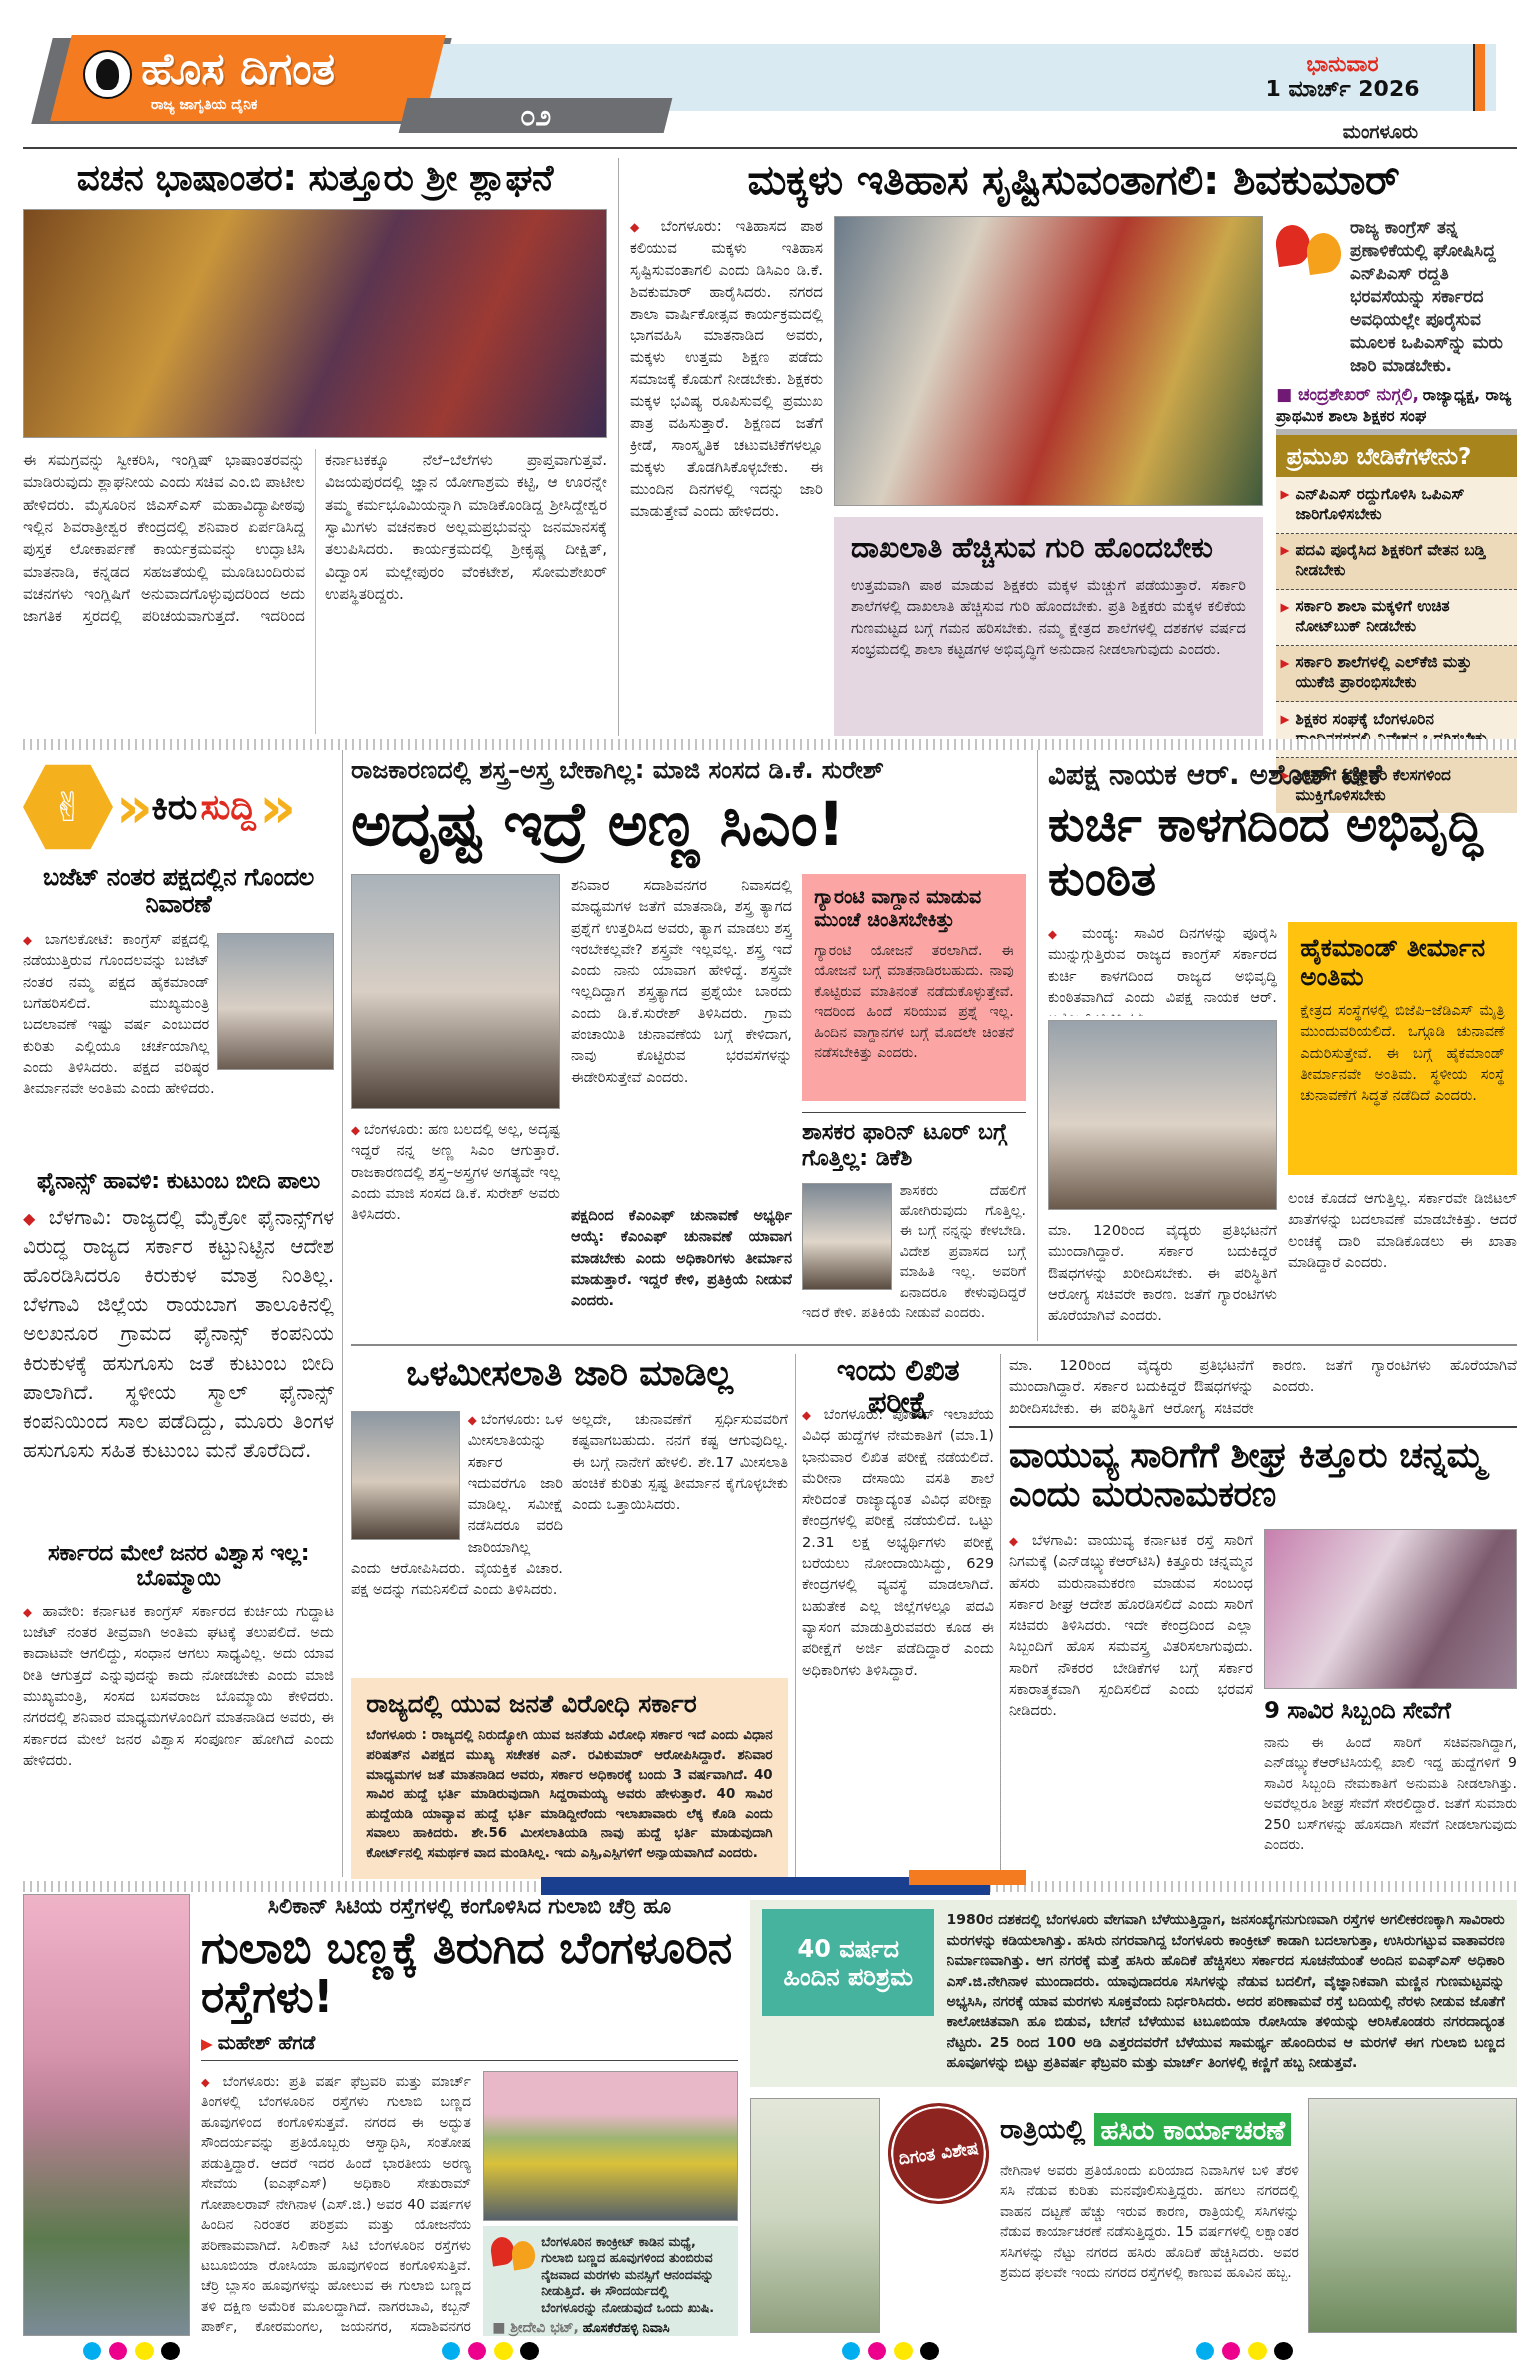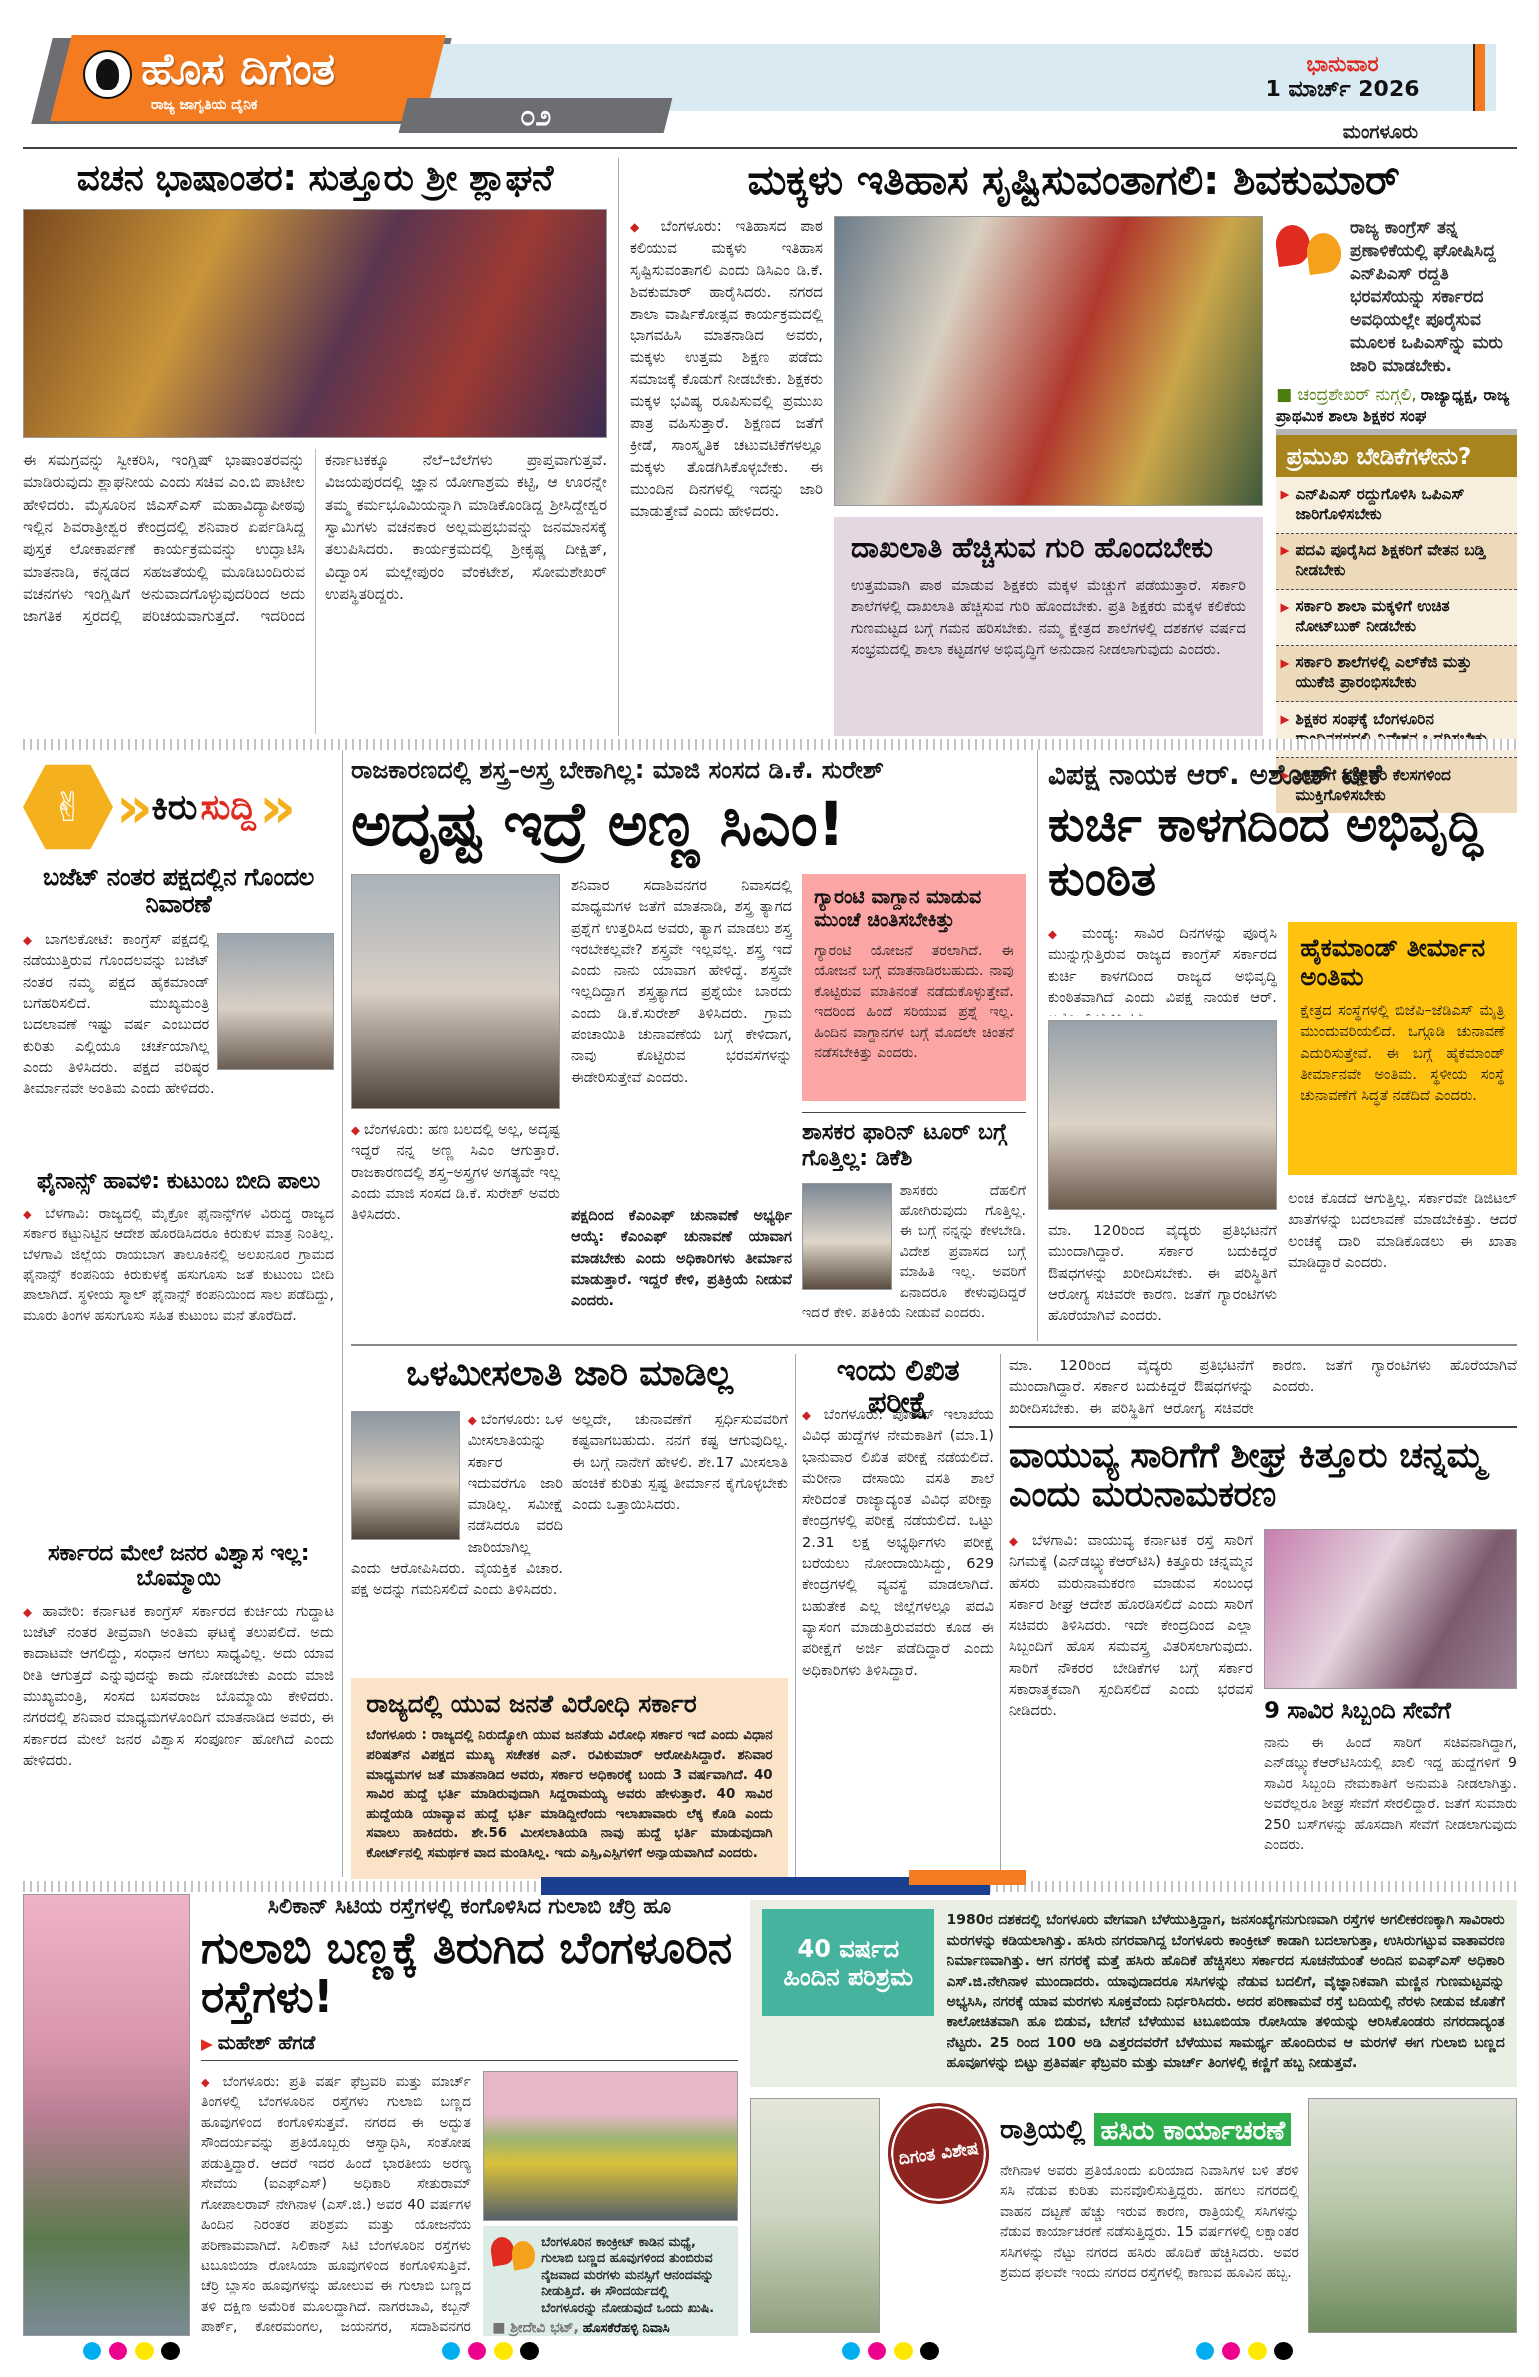--- a/index.html
+++ b/index.html
@@ -72,21 +72,21 @@
   <div class="abs" style="left:834px;top:517px;width:429px;height:219px;background:#e4d7e2;padding:14px 17px;">
     <div style="font-size:28px;font-weight:bold;color:#0d0d0d;margin-bottom:9.2px;">ದಾಖಲಾತಿ ಹೆಚ್ಚಿಸುವ ಗುರಿ ಹೊಂದಬೇಕು</div>
     <div class="bodytext" style="font-size:14.6px;height:146px;">ಉತ್ತಮವಾಗಿ ಪಾಠ ಮಾಡುವ ಶಿಕ್ಷಕರು ಮಕ್ಕಳ ಮೆಚ್ಚುಗೆ ಪಡೆಯುತ್ತಾರೆ. ಸರ್ಕಾರಿ ಶಾಲೆಗಳಲ್ಲಿ ದಾಖಲಾತಿ ಹೆಚ್ಚಿಸುವ ಗುರಿ ಹೊಂದಬೇಕು. ಪ್ರತಿ ಶಿಕ್ಷಕರು ಮಕ್ಕಳ ಕಲಿಕೆಯ ಗುಣಮಟ್ಟದ ಬಗ್ಗೆ ಗಮನ ಹರಿಸಬೇಕು. ನಮ್ಮ ಕ್ಷೇತ್ರದ ಶಾಲೆಗಳಲ್ಲಿ ದಶಕಗಳ ವರ್ಷದ ಸಂಭ್ರಮದಲ್ಲಿ ಶಾಲಾ ಕಟ್ಟಡಗಳ ಅಭಿವೃದ್ಧಿಗೆ ಅನುದಾನ ನೀಡಲಾಗುವುದು ಎಂದರು.</div>
   </div>
 
   <div class="abs quotebox" style="left:1276px;top:216px;width:241px;height:204px;">
     <span class="qm" style="position:absolute;left:0;top:9.2px;width:34px;height:40px;background:#e02b20;transform:rotate(-8deg);"></span>
     <span class="qm" style="position:absolute;left:31px;top:17px;width:34px;height:40px;background:#f5a11c;transform:rotate(-8deg);"></span>
     <p style="margin-left:0;padding-left:74px;font-size:17px;font-weight:bold;color:#333;text-indent:0;">ರಾಜ್ಯ ಕಾಂಗ್ರೆಸ್ ತನ್ನ ಪ್ರಣಾಳಿಕೆಯಲ್ಲಿ ಘೋಷಿಸಿದ್ದ ಎನ್‌ಪಿಎಸ್ ರದ್ದತಿ ಭರವಸೆಯನ್ನು ಸರ್ಕಾರದ ಅವಧಿಯಲ್ಲೇ ಪೂರೈಸುವ ಮೂಲಕ ಒಪಿಎಸ್‌ನ್ನು ಮರು ಜಾರಿ ಮಾಡಬೇಕು.</p>
     <p style="margin-top:6.1px;">
-      <span style="color:#4d7c0f;font-weight:normal;font-size:17px;">■ ಚಂದ್ರಶೇಖರ್ ನುಗ್ಗಲಿ,</span>
+      <span style="color:#701a75;font-weight:bold;font-size:17px;">■ ಚಂದ್ರಶೇಖರ್ ನುಗ್ಗಲಿ,</span>
       <span style="font-weight:bold;font-size:15.3px;color:#111;">ರಾಜ್ಯಾಧ್ಯಕ್ಷ, ರಾಜ್ಯ ಪ್ರಾಥಮಿಕ ಶಾಲಾ ಶಿಕ್ಷಕರ ಸಂಘ</span>
     </p>
   </div>
 
   <div class="abs" style="left:1276px;top:429px;width:241px;height:307px;border-top:6.1px solid #b5b5b5;">
     <div style="background:#a8841c;color:#fff;font-weight:bold;font-size:23px;padding:7.7px 10.7px;">ಪ್ರಮುಖ ಬೇಡಿಕೆಗಳೇನು?</div>
     <div class="demand-item dashed-sep" style="background:#f7eedd;font-size:15.3px;">
         <span class="arr">▶</span>
         <span>ಎನ್‌ಪಿಎಸ್ ರದ್ದುಗೊಳಿಸಿ ಒಪಿಎಸ್ ಜಾರಿಗೊಳಿಸಬೇಕು</span>
       </div>
@@ -121,21 +121,21 @@
       <span style="font-size:35px;font-weight:bold;color:#0d0d0d;">ಕಿರು</span>
         <span style="font-size:35px;font-weight:bold;color:#e02b20;">ಸುದ್ದಿ</span>
       <span class="chev" style="font-size:57px;">»</span>
     </div>
     <div class="headline" style="font-size:24px;text-align:center;margin:7.7px 0 10.7px;">ಬಜೆಟ್ ನಂತರ ಪಕ್ಷದಲ್ಲಿನ ಗೊಂದಲ ನಿವಾರಣೆ</div>
     <div class="bodytext" style="font-size:14.6px;height:230px;">
       <span class="ph" style="float:right;width:117px;height:137px;margin:4.6px 0 6.1px 7.7px;background-image:linear-gradient(180deg,#9aa4ad,#d9cfc5 55%,#6b5d52);"></span>
       <span class="dmark">◆ </span><span>ಬಾಗಲಕೋಟೆ: ಕಾಂಗ್ರೆಸ್ ಪಕ್ಷದಲ್ಲಿ ನಡೆಯುತ್ತಿರುವ ಗೊಂದಲವನ್ನು ಬಜೆಟ್ ನಂತರ ನಮ್ಮ ಪಕ್ಷದ ಹೈಕಮಾಂಡ್ ಬಗೆಹರಿಸಲಿದೆ. ಮುಖ್ಯಮಂತ್ರಿ ಬದಲಾವಣೆ ಇಷ್ಟು ವರ್ಷ ಎಂಬುದರ ಕುರಿತು ಎಲ್ಲಿಯೂ ಚರ್ಚೆಯಾಗಿಲ್ಲ ಎಂದು ತಿಳಿಸಿದರು. ಪಕ್ಷದ ವರಿಷ್ಠರ ತೀರ್ಮಾನವೇ ಅಂತಿಮ ಎಂದು ಹೇಳಿದರು.</span>
     </div>
     <div class="headline" style="font-size:22px;text-align:center;margin:10.7px 0 9.2px;">ಫೈನಾನ್ಸ್ ಹಾವಳಿ: ಕುಟುಂಬ ಬೀದಿ ಪಾಲು</div>
-    <div class="bodytext" style="font-size:14px;height:328px;">
+    <div class="bodytext" style="font-size:20px;height:328px;">
       <span class="dmark">◆ </span><span>ಬೆಳಗಾವಿ: ರಾಜ್ಯದಲ್ಲಿ ಮೈಕ್ರೋ ಫೈನಾನ್ಸ್‌ಗಳ ವಿರುದ್ಧ ರಾಜ್ಯದ ಸರ್ಕಾರ ಕಟ್ಟುನಿಟ್ಟಿನ ಆದೇಶ ಹೊರಡಿಸಿದರೂ ಕಿರುಕುಳ ಮಾತ್ರ ನಿಂತಿಲ್ಲ. ಬೆಳಗಾವಿ ಜಿಲ್ಲೆಯ ರಾಯಬಾಗ ತಾಲೂಕಿನಲ್ಲಿ ಅಲಖನೂರ ಗ್ರಾಮದ ಫೈನಾನ್ಸ್ ಕಂಪನಿಯ ಕಿರುಕುಳಕ್ಕೆ ಹಸುಗೂಸು ಜತೆ ಕುಟುಂಬ ಬೀದಿ ಪಾಲಾಗಿದೆ. ಸ್ಥಳೀಯ ಸ್ಮಾಲ್ ಫೈನಾನ್ಸ್ ಕಂಪನಿಯಿಂದ ಸಾಲ ಪಡೆದಿದ್ದು, ಮೂರು ತಿಂಗಳ ಹಸುಗೂಸು ಸಹಿತ ಕುಟುಂಬ ಮನೆ ತೊರೆದಿದೆ.</span>
     </div>
     <div class="headline" style="font-size:22px;text-align:center;margin:10.7px 0 9.2px;">ಸರ್ಕಾರದ ಮೇಲೆ ಜನರ ವಿಶ್ವಾಸ ಇಲ್ಲ: ಬೊಮ್ಮಾಯಿ</div>
     <div class="bodytext" style="font-size:14.6px;height:253px;">
       <span class="dmark">◆ </span><span>ಹಾವೇರಿ: ಕರ್ನಾಟಕ ಕಾಂಗ್ರೆಸ್ ಸರ್ಕಾರದ ಕುರ್ಚಿಯ ಗುದ್ದಾಟ ಬಜೆಟ್ ನಂತರ ತೀವ್ರವಾಗಿ ಅಂತಿಮ ಘಟಕ್ಕೆ ತಲುಪಲಿದೆ. ಅದು ಕಾದಾಟವೇ ಆಗಲಿದ್ದು, ಸಂಧಾನ ಆಗಲು ಸಾಧ್ಯವಿಲ್ಲ. ಅದು ಯಾವ ರೀತಿ ಆಗುತ್ತದೆ ಎನ್ನುವುದನ್ನು ಕಾದು ನೋಡಬೇಕು ಎಂದು ಮಾಜಿ ಮುಖ್ಯಮಂತ್ರಿ, ಸಂಸದ ಬಸವರಾಜ ಬೊಮ್ಮಾಯಿ ಕೇಳಿದರು. ನಗರದಲ್ಲಿ ಶನಿವಾರ ಮಾಧ್ಯಮಗಳೊಂದಿಗೆ ಮಾತನಾಡಿದ ಅವರು, ಈ ಸರ್ಕಾರದ ಮೇಲೆ ಜನರ ವಿಶ್ವಾಸ ಸಂಪೂರ್ಣ ಹೋಗಿದೆ ಎಂದು ಹೇಳಿದರು.</span>
     </div>
   </div>
   <div class="abs vrule" style="left:342px;top:750px;height:1127px;"></div>
 
   <div class="abs kicker" style="left:351px;top:756px;width:675px;font-size:24px;">ರಾಜಕಾರಣದಲ್ಲಿ ಶಸ್ತ್ರ–ಅಸ್ತ್ರ ಬೇಕಾಗಿಲ್ಲ: ಮಾಜಿ ಸಂಸದ ಡಿ.ಕೆ. ಸುರೇಶ್</div>

